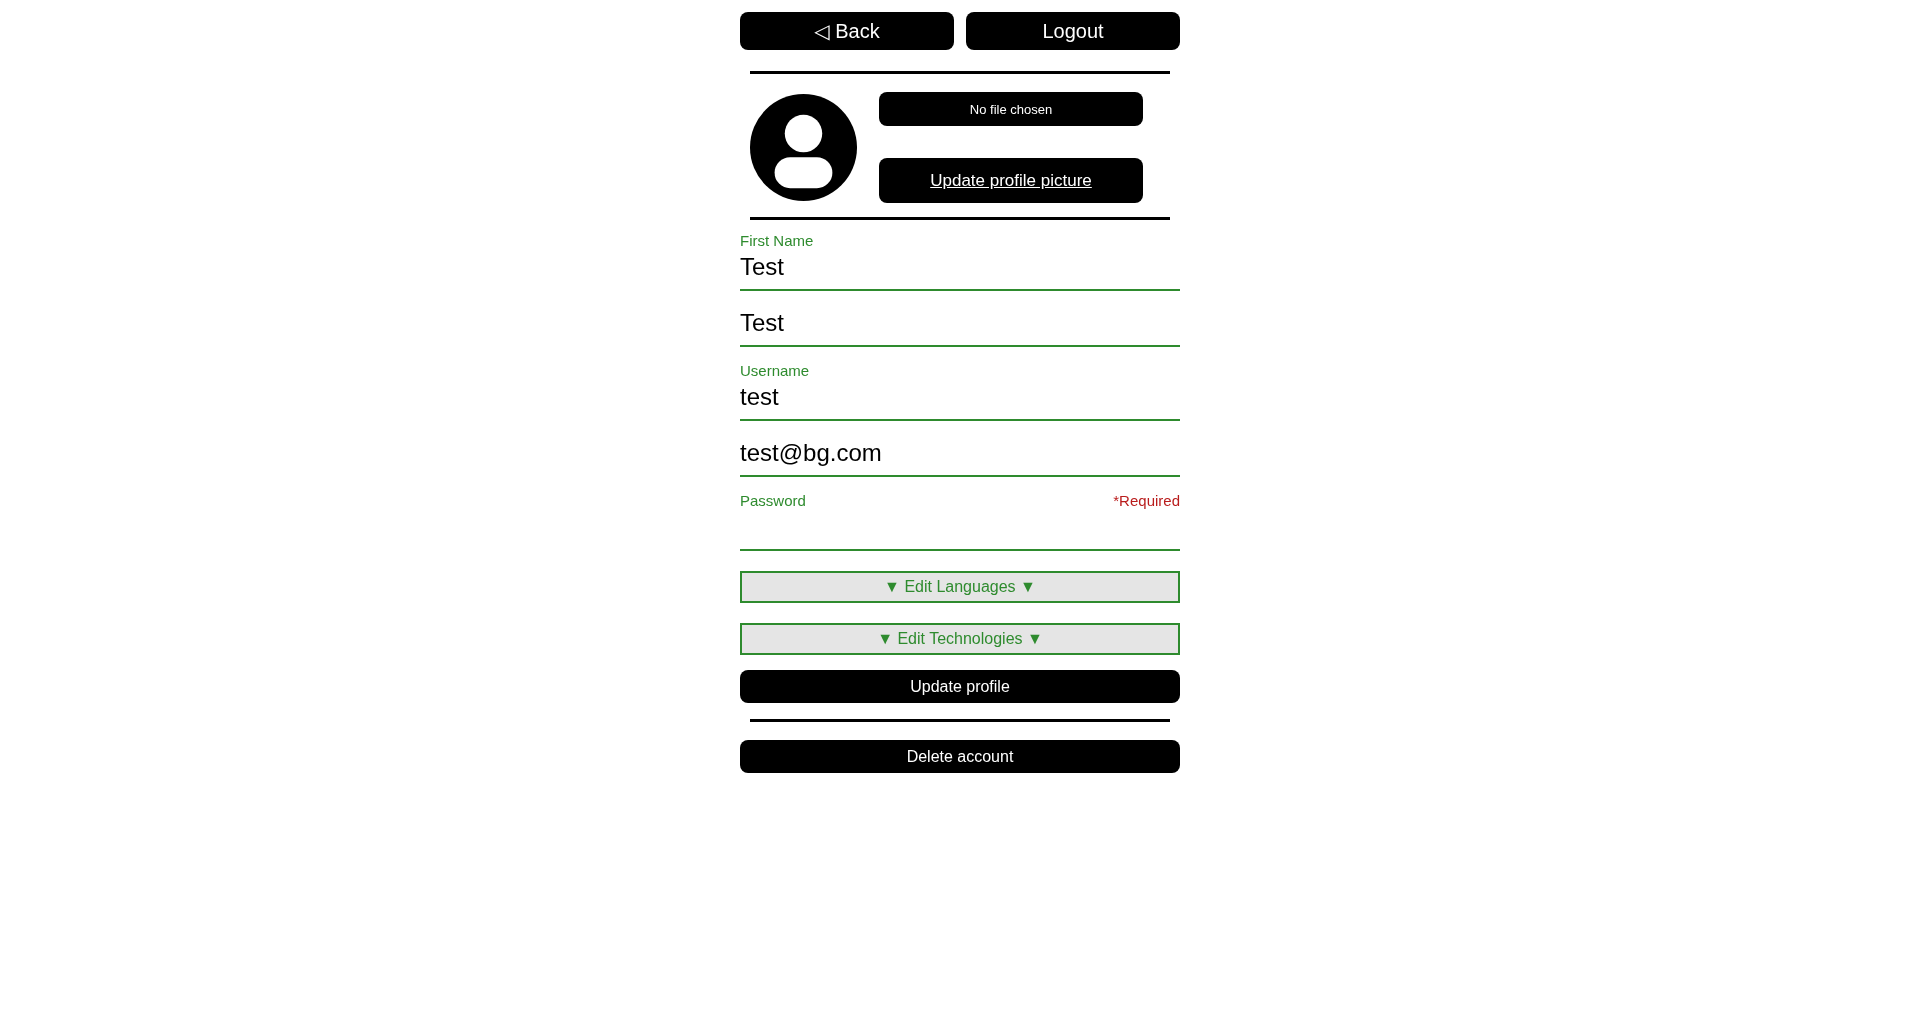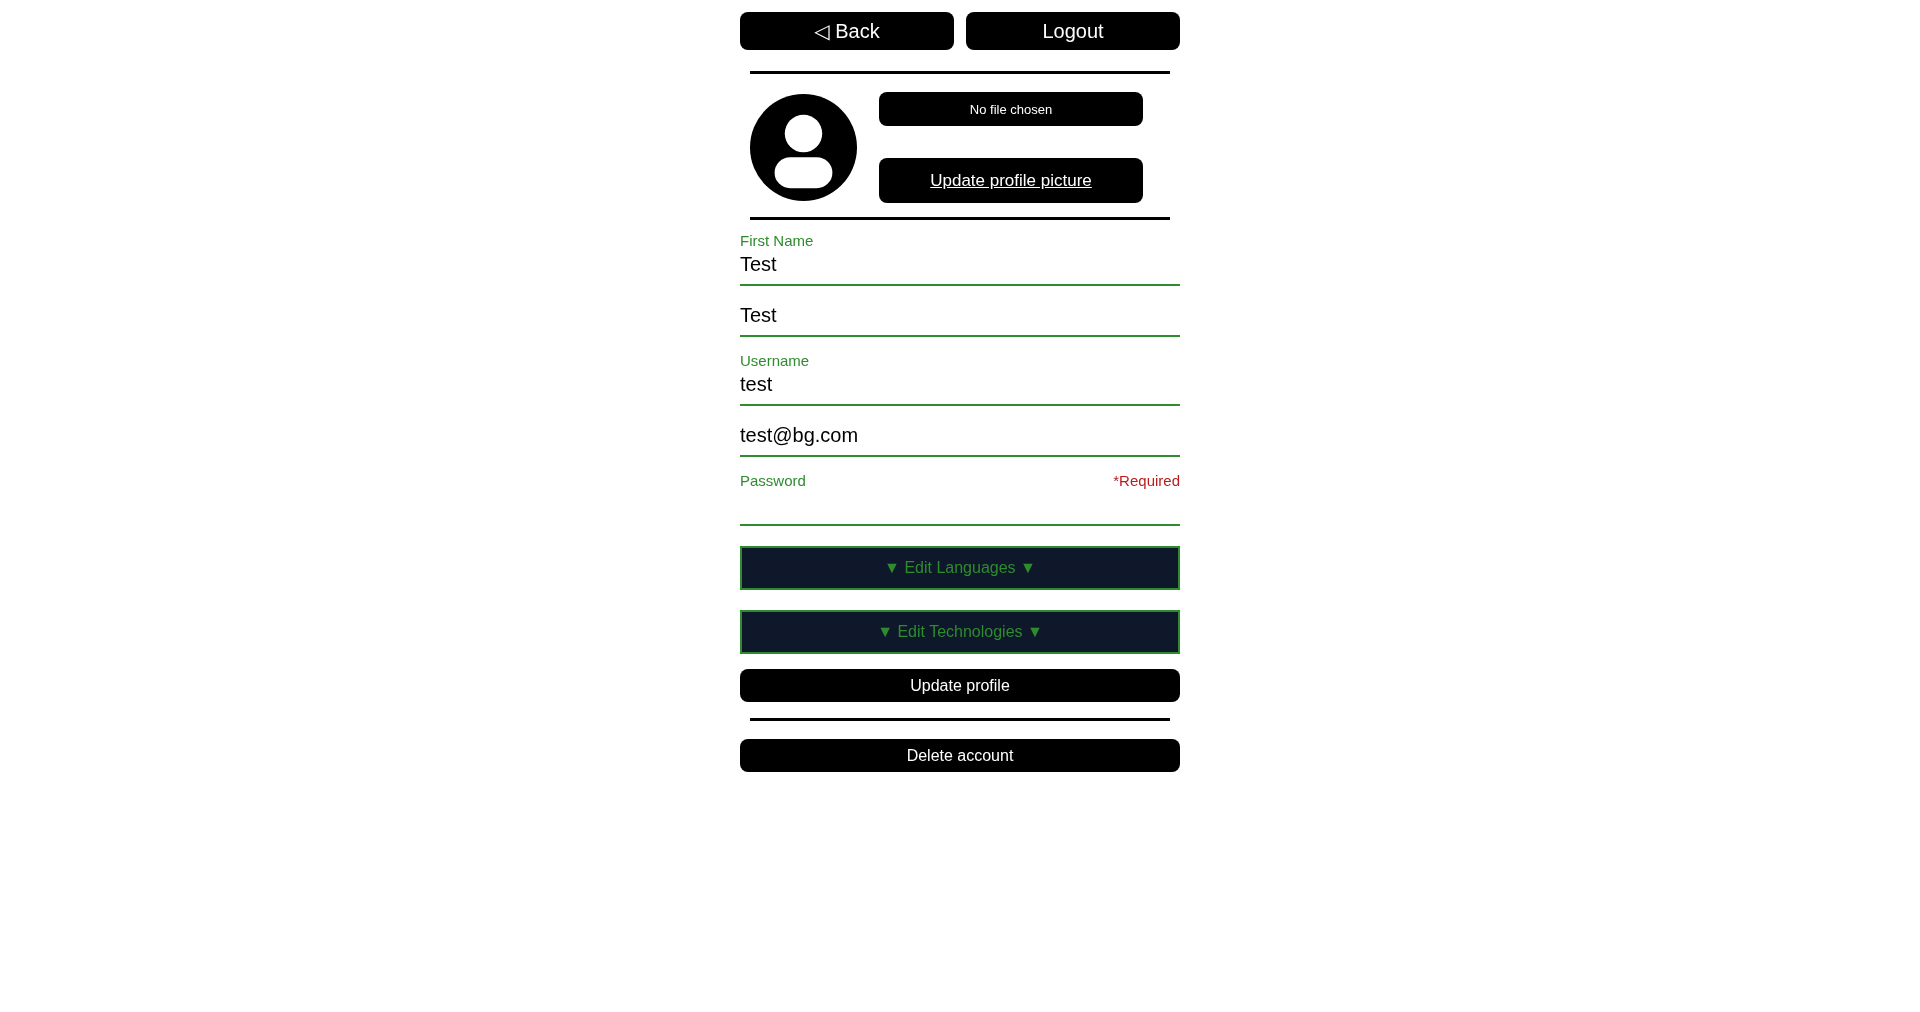--- a/index.html
+++ b/index.html
@@ -83,32 +83,32 @@
     color: #b91c1c;
     font-size: 15px;
     line-height: 18px;
   }
   .field-input {
     width: 100%;
     border: none;
     border-bottom: 2px solid #2e8b2e;
     outline: none;
     font-family: "Liberation Sans", sans-serif;
-    font-size: 20px;
+    font-size: 24px;
     color: #000000;
     padding: 3px 0 8px 0;
     background: transparent;
     display: block;
   }
 
   
   .btn-green-outline {
     width: 100%;
-    height: 44px;
-    background: #0f172a;
+    height: 32px;
+    background: #e5e5e5;
     border: 2px solid #2e8b2e;
     color: #2e8b2e;
     font-size: 16px;
     font-family: "Liberation Sans", sans-serif;
     cursor: pointer;
     display: flex;
     align-items: center;
     justify-content: center;
     margin-top: 20px;
   }

